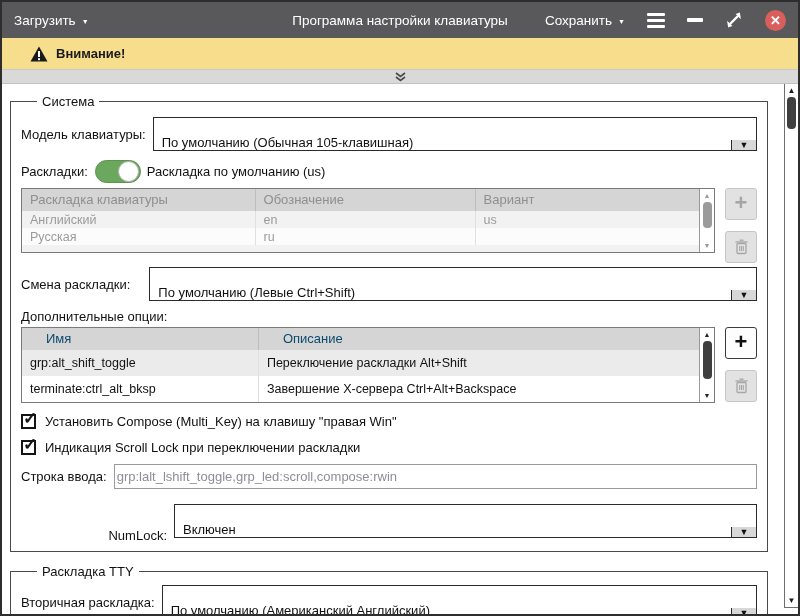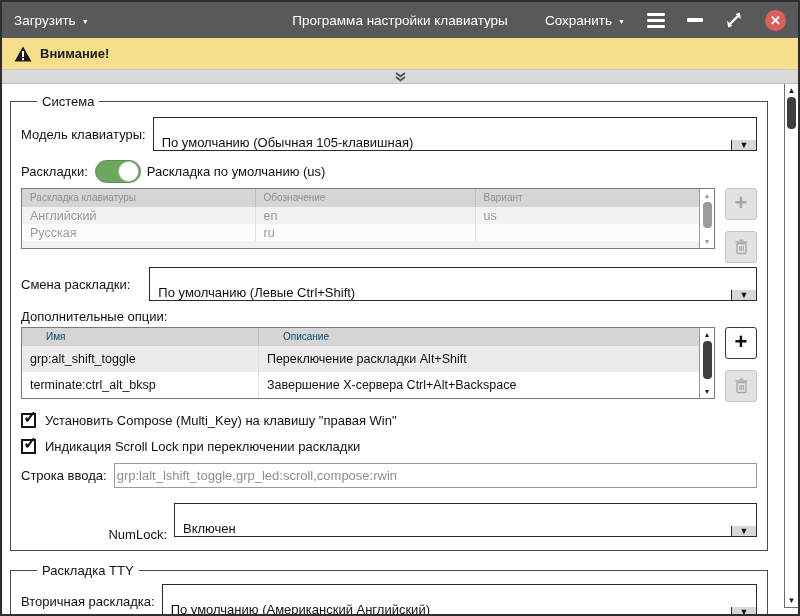--- a/index.html
+++ b/index.html
@@ -28,21 +28,21 @@
   .minimize-bar { width:16px; height:4px; background:#fff; border-radius:1px; }
   .close-btn {
     width:21px; height:21px; border-radius:50%; background:#d95f5c;
     display:flex; align-items:center; justify-content:center;
     color:#fff; font-size:13px; font-weight:bold; line-height:1;
   }
 
   
   .warning-banner {
     height:32px; background:#f7de8d; display:flex; align-items:center;
-    padding:0 12px; gap:8px; border-bottom:1px solid #c9c9c9;
+    padding:0 28px; gap:8px; border-bottom:1px solid #c9c9c9;
   }
   .warning-text { font-size:13px; font-weight:bold; color:#1a1a1a; }
 
   
   .collapse-strip {
     height:14px; background:#d9d9d9; display:flex; align-items:center;
     justify-content:center; border-bottom:1px solid #c2c2c2;
   }
 
   
@@ -71,21 +71,21 @@
   }
 
   
   .table-row { display:flex; align-items:flex-start; gap:10px; margin-top:5px; }
   .tbl { flex:1; border:1px solid #7a7a7a; display:flex; background:#fff; }
   .tbl-grid { flex:1; display:flex; flex-direction:column; min-width:0; }
   .tr { display:grid; }
   .t1 .tr { grid-template-columns:34.5% 32.5% 1fr; }
   .t2 .tr { grid-template-columns:35% 1fr; }
   .th {
-    background:#d5d5d5; font-size:10px; padding:3px 8px 4px 8px;
+    background:#d5d5d5; font-size:13px; padding:3px 8px 4px 8px;
     border-right:1px solid #bdbdbd; white-space:nowrap; overflow:hidden;
   }
   .t1 .th { color:#8f8f8f; }
   .t2 .th { color:#0c4a6e;padding-left:24px; }
   .td { font-size:12.5px; padding:0 8px; display:flex; align-items:center; border-right:1px solid #e0e0e0; white-space:nowrap; overflow:hidden; }
   .t1 .td { height:17px; color:#9b9b9b; }
   .t2 .td { height:26px; color:#111; }
   .row-a { background:#f2f2f2; }
   .row-b { background:#fcfcfc; }
   .row-c { background:#ebebeb; }

